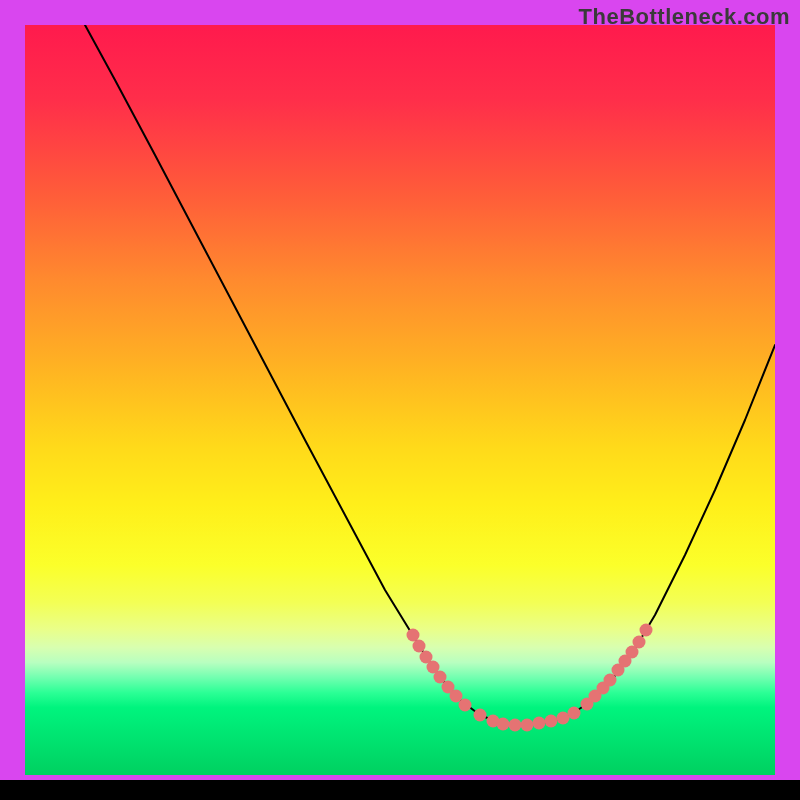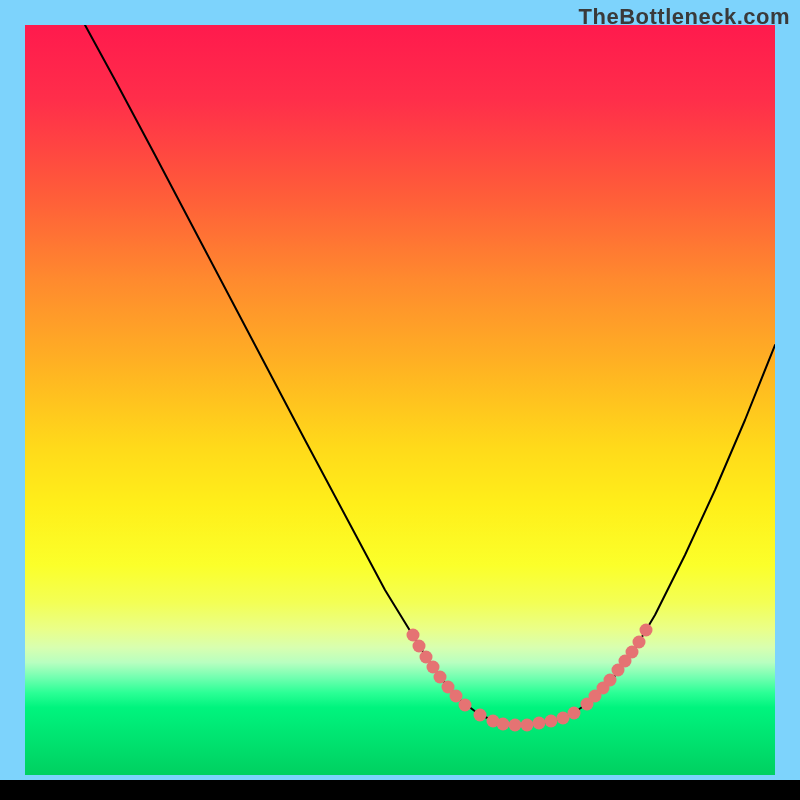--- a/index.html
+++ b/index.html
@@ -8,21 +8,21 @@
     width: 800px;
     height: 800px;
     background: #000;
     overflow: hidden;
     font-family: Arial, Helvetica, sans-serif;
   }
   .outer {
     position: relative;
     width: 800px;
     height: 780px;
-    background: #7dd3fc;
+    background: #d946ef;
   }
   .watermark {
     position: absolute;
     top: 4px;
     right: 10px;
     color: #3a3a3a;
     font-size: 22px;
     font-weight: bold;
     letter-spacing: 0.5px;
     z-index: 10;

